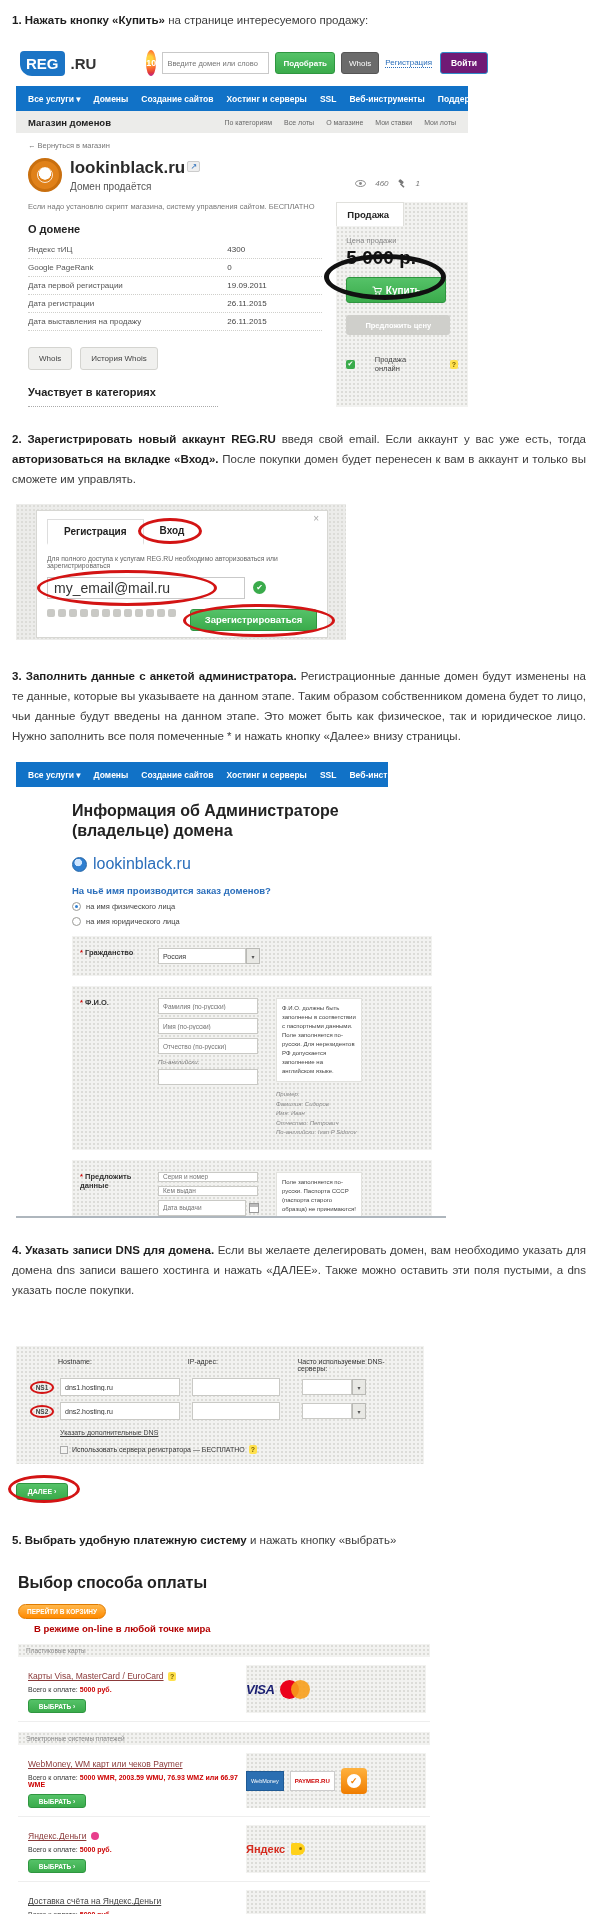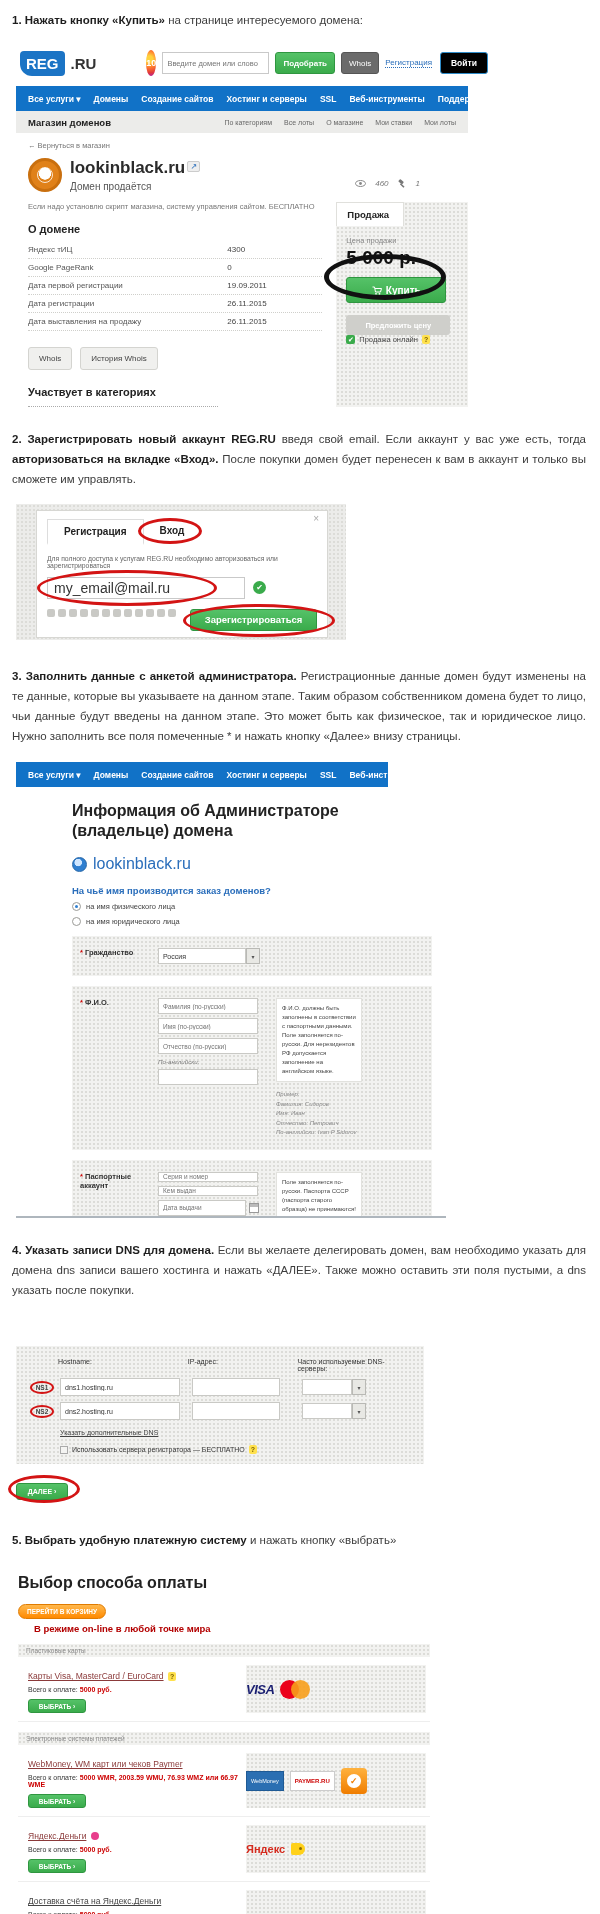--- a/index.html
+++ b/index.html
@@ -33,21 +33,21 @@
   .logo-ru  { color:#333; font-weight:bold; font-size:15px; }
   .logo-anniv { width:26px; height:26px; border-radius:50%;
       background:radial-gradient(circle at 35% 35%, #ffd23e 18%, #ff7b2e 45%, #e23a3a 75%, #b01fae 100%);
       display:flex; align-items:center; justify-content:center; color:#fff; font-size:9px; font-weight:bold;margin-left:44px; }
   .s1-search { width:118px; height:22px; border:1px solid #c9c9c9; font-size:7.5px; padding:0 4px; color:#999; }
   .s1-pick { height:22px; padding:0 7px; font-size:8px; }
   .s1-whois { height:22px; padding:0 7px; font-size:8px; background:#6b6b6b; color:#fff;
               border:1px solid #555; border-radius:3px; display:inline-flex; align-items:center; cursor:pointer; }
   .s1-auth { margin-left:auto; display:flex; align-items:center; gap:8px; }
   .s1-reg-link { font-size:8px; }
-  .s1-login { background:#000000; color:#fff; font-size:8.5px; font-weight:bold; padding:5px 10px;
+  .s1-login { background:#701a75; color:#fff; font-size:8.5px; font-weight:bold; padding:5px 10px;
               border-radius:3px; border:1px solid #2f8cc9; cursor:pointer; }
   .s1-nav { background:#1172c7; height:25px; display:flex; align-items:center; gap:13px;
             padding:0 12px; white-space:nowrap; }
   .s1-nav span { color:#fff; font-size:8.5px; font-weight:bold; cursor:pointer; }
   .s1-sub { background:#ececea; height:22px; display:flex; align-items:center; padding:0 12px; }
   .s1-sub .ttl { font-size:9.5px; font-weight:bold; color:#222; }
   .s1-sub .items { margin-left:auto; display:flex; gap:12px; }
   .s1-sub .items span { font-size:7px; color:#666; cursor:pointer; }
   .s1-body { padding:8px 0 0 12px; position:relative; }
   .s1-back { font-size:7.5px; color:#777; cursor:pointer; }
@@ -80,21 +80,21 @@
                  font-weight:bold; color:#222; width:68px; padding:6px 0 6px 10px; }
   .s1-sale-box { padding:10px 10px 8px; }
   .s1-price-l { font-size:7.5px; color:#888; }
   .s1-price { font-size:19px; font-weight:bold; color:#111; margin:2px 0 8px; }
   .s1-buy { width:100px; height:26px; font-size:10px; gap:4px; position:relative; z-index:1; }
   .buy-oval { position:absolute; border:5px solid #111; border-radius:50%;
               width:122px; height:46px; left:-12px; top:52px; z-index:2; }
   .s1-offer { margin-top:12px; width:104px; height:20px; background:#cfcfcb; color:#fff;
               font-size:7.5px; font-weight:bold; border-radius:3px; display:flex;
               align-items:center; justify-content:center; cursor:pointer; }
-  .s1-online { margin-top:0; font-size:7.5px; color:#444; display:flex; gap:4px; align-items:center; }
+  .s1-online { margin-top:20px; font-size:7.5px; color:#444; display:flex; gap:20px; align-items:center; }
   .chk-g { background:#3aab4b; color:#fff; font-size:7px; width:9px; height:9px; border-radius:2px;
            display:inline-flex; align-items:center; justify-content:center; }
 
   
   .shot2 { width:330px; margin:14px 0 0 4px; background-color:#ececea;
            background-image:radial-gradient(#dcdcd8 0.8px, transparent 0.8px); background-size:4px 4px;
            padding:6px 0 0 20px; position:relative; height:136px; }
   .modal { background:#fff; border:1px solid #d7d7d3; width:292px; height:128px; position:relative;
            padding:6px 10px; }
   .m-close { position:absolute; right:8px; top:2px; color:#aaa; font-size:10px; cursor:pointer; }
@@ -190,21 +190,21 @@
   .ya { color:#d52b1e; font-size:11px; font-weight:bold; }
   .ya-w { width:14px; height:12px; background:#ffd11a; border-radius:2px 6px 6px 2px; position:relative; }
   .ya-w:after { content:""; position:absolute; right:3px; top:4px; width:3px; height:3px; background:#8b6b00; border-radius:50%; }
   .pink { width:8px; height:8px; background:#e83e8c; border-radius:50%; display:inline-block; vertical-align:-1px; }
 </style>
 </head>
 <body>
 
 <div class="page">
 
-  <p class="step"><b>1. Нажать кнопку «Купить»</b><span> на странице интересуемого домена:</span></p>
+  <p class="step"><b>1. Нажать кнопку «Купить»</b><span> на странице интересуемого продажу:</span></p>
 
   <div class="shot1">
     <div class="s1-top">
       <span class="logo-reg">REG</span>
       <span class="logo-ru">.RU</span>
       <span class="logo-anniv">10</span>
       <input class="s1-search" placeholder="Введите домен или слово" style="">
       <span class="gbtn s1-pick">Подобрать</span>
       <span class="s1-whois">Whois</span>
       <span class="s1-auth">
@@ -403,21 +403,21 @@
             <span>Пример:</span><br>
             <span>Фамилия: Сидоров</span><br>
             <span>Имя: Иван</span><br>
             <span>Отчество: Петрович</span><br>
             <span>По-английски: Ivan P Sidorov</span>
           </span>
         </span>
       </div>
 
       <div class="panel dotbg" style="padding-bottom:0; height:56px; overflow:hidden;">
-        <span class="lbl"><em>*</em> <span>Паспортные аккаунт</span></span>
+        <span class="lbl"><em>*</em> <span>Предложить данные</span></span>
         <span class="mid">
           <input placeholder="Серия и номер" style="">
           <input placeholder="Кем выдан" style="">
           <span class="daterow">
             <input style="width: 88px;" placeholder="Дата выдачи">
             <span class="calico"></span>
           </span>
         </span>
         <span class="helpbox">Поле заполняется по-русски. Паспорта СССР (паспорта старого образца) не принимаются!</span>
       </div>

